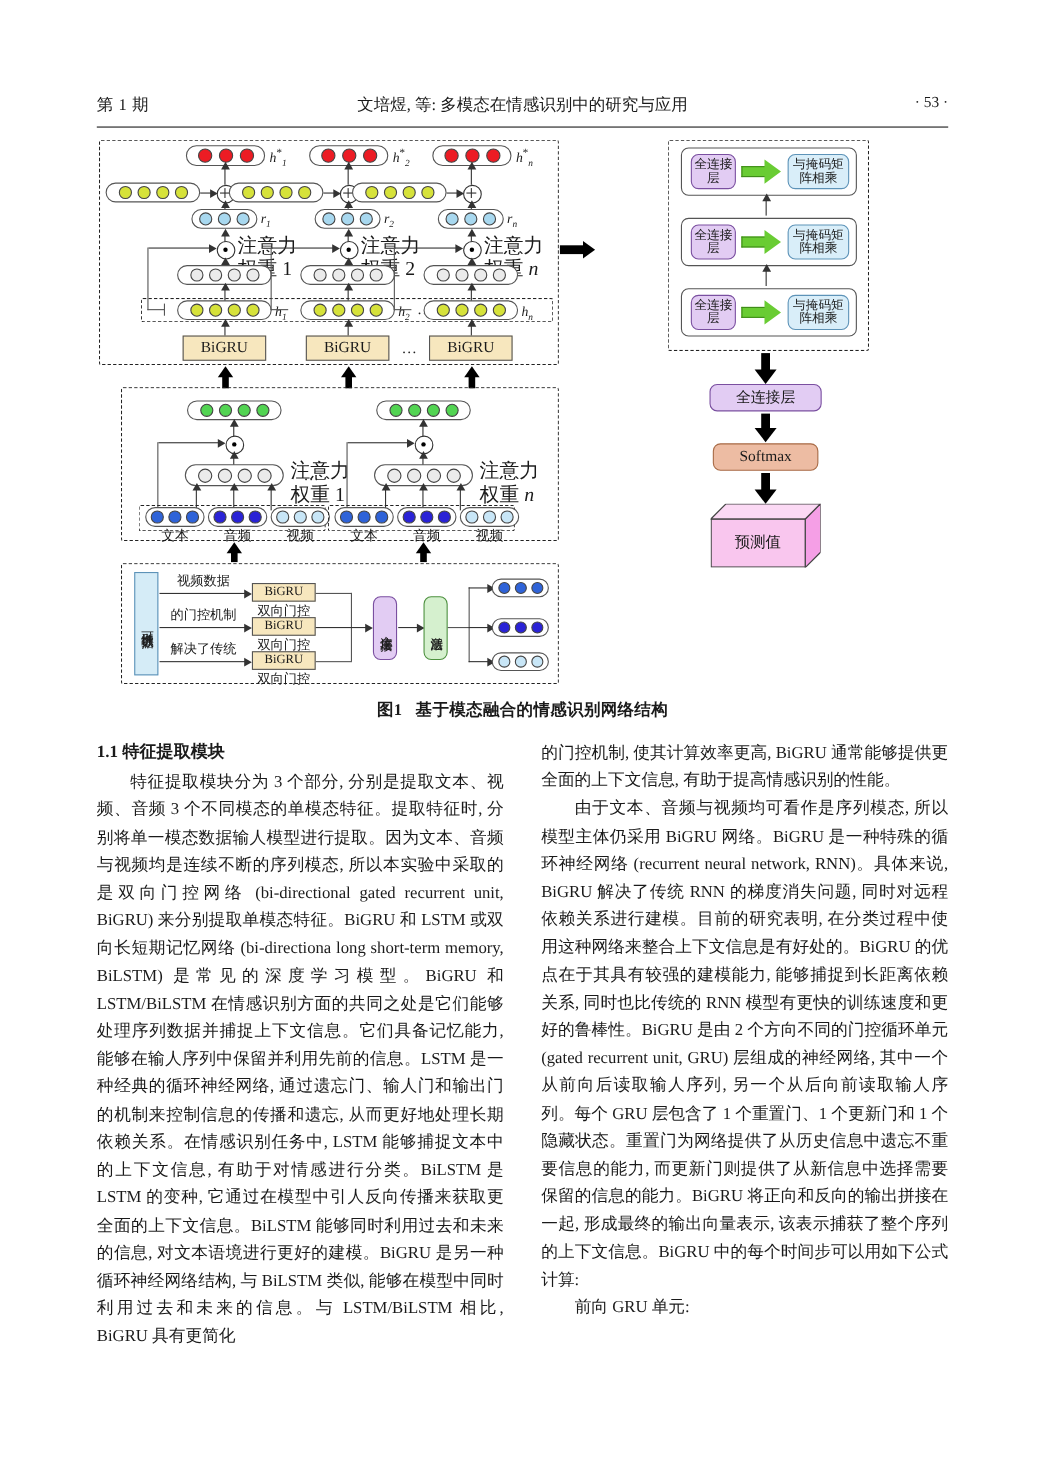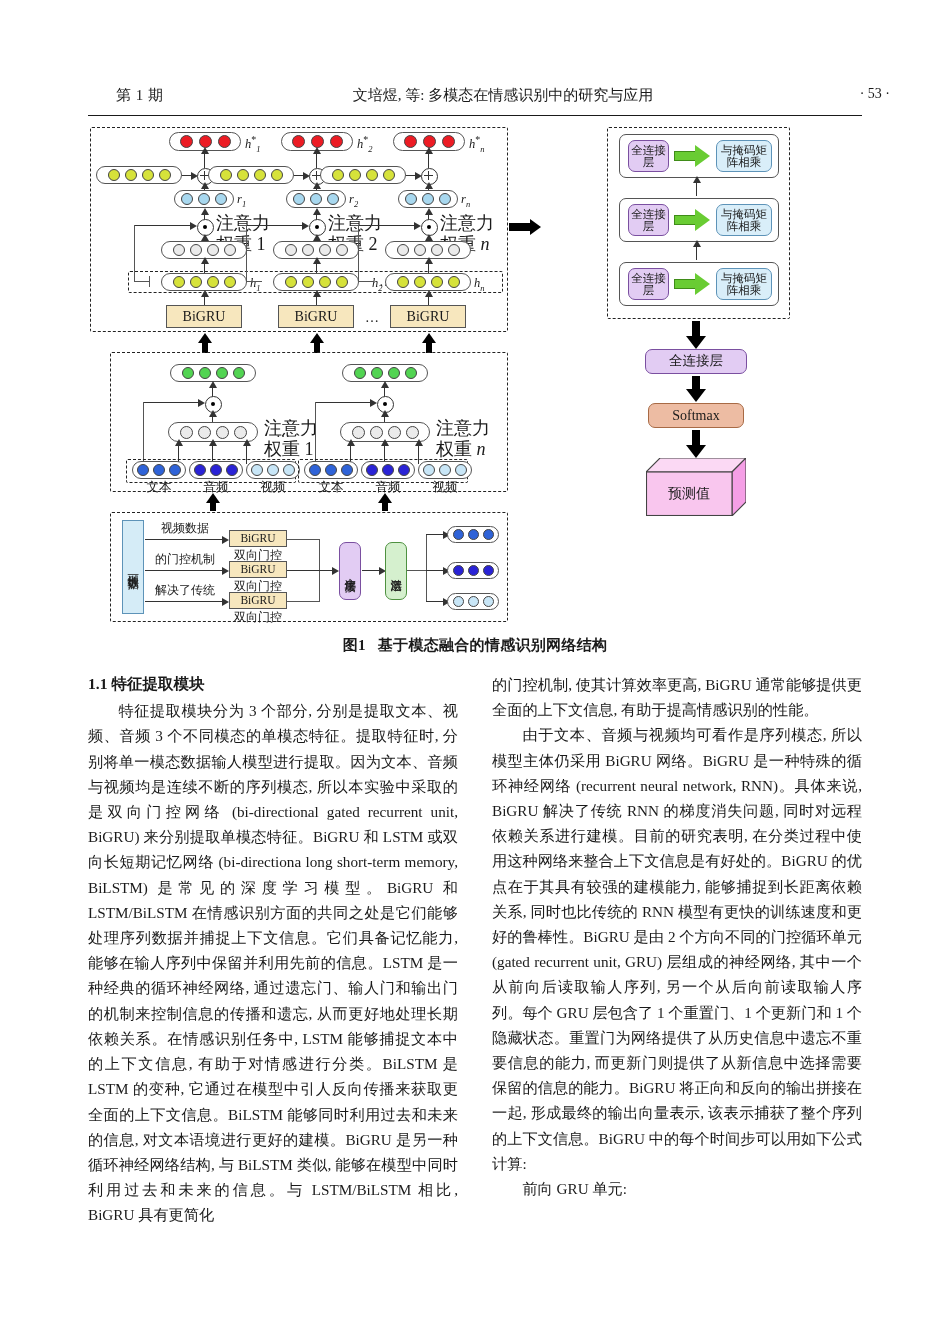--- a/index.html
+++ b/index.html
@@ -5,21 +5,21 @@
   html,body{margin:0;padding:0;background:#ffffff;}
   body{
     width:950px;height:1344px;position:relative;
     font-family:"Liberation Serif","DejaVu Serif",serif;
     color:#1a1a1a;
     -webkit-font-smoothing:antialiased;
   }
   .page{position:absolute;left:0;top:0;width:950px;height:1344px;overflow:hidden;}
 
   
-  .runhead{position:absolute;left:88px;top:86px;width:774px;height:26px;margin-left:28px;}
+  .runhead{position:absolute;left:88px;top:86px;width:774px;height:26px;}
   .rh-left{position:absolute;left:0;top:0;font-size:15px;letter-spacing:.5px;}
   .rh-center{position:absolute;left:0;right:0;top:0;text-align:center;font-size:15px;}
   .rh-right{position:absolute;right:0;top:0;font-size:14px;}
   .rh-rule{position:absolute;left:88px;top:115px;width:774px;height:0;border-top:1.1px solid #1a1a1a;}
 
   
   .figure{position:absolute;left:88px;top:122px;width:774px;height:510px;}
   .fig-cap{position:absolute;left:88px;top:636px;width:774px;text-align:center;font-size:15px;font-weight:bold;letter-spacing:.3px;}
   .fig-cap .capnum{margin-right:12px;font-weight:bold;}
 
@@ -221,21 +221,21 @@
       <span class="dot" style="width:12px;height:12px;background:#ebebeb;margin:0 2.5px;"></span>
     </div>
     <div class="arr" style="left:228px;top:141px;height:12px;"></div>
 
     <div class="caps" style="left:185px;top:151px;width:86px;height:18px;">
       <span class="dot" style="width:12px;height:12px;background:#d6e23a;margin:0 2.5px;"></span>
       <span class="dot" style="width:12px;height:12px;background:#d6e23a;margin:0 2.5px;"></span>
       <span class="dot" style="width:12px;height:12px;background:#d6e23a;margin:0 2.5px;"></span>
       <span class="dot" style="width:12px;height:12px;background:#d6e23a;margin:0 2.5px;"></span>
     </div>
-    <div class="mathlab" style="left:284px;top:154px;">h<sub>2</sub></div>
+    <div class="mathlab" style="left:274px;top:154px;">h<sub>2</sub></div>
     <div class="dots" style="left:291px;top:152px;">…</div>
     <div class="arr" style="left:228px;top:174px;height:12px;"></div>
 
     <div class="lbl" style="left:190px;top:183px;width:76px;height:23px;background:#f7e7be;border:1.1px solid #555;font-size:14px;">
       <span>BiGRU</span>
     </div>
 
     <div class="dots" style="left:277px;top:188px;">…</div>
 
     <div class="caps" style="left:305px;top:10px;width:72px;height:19px;">

